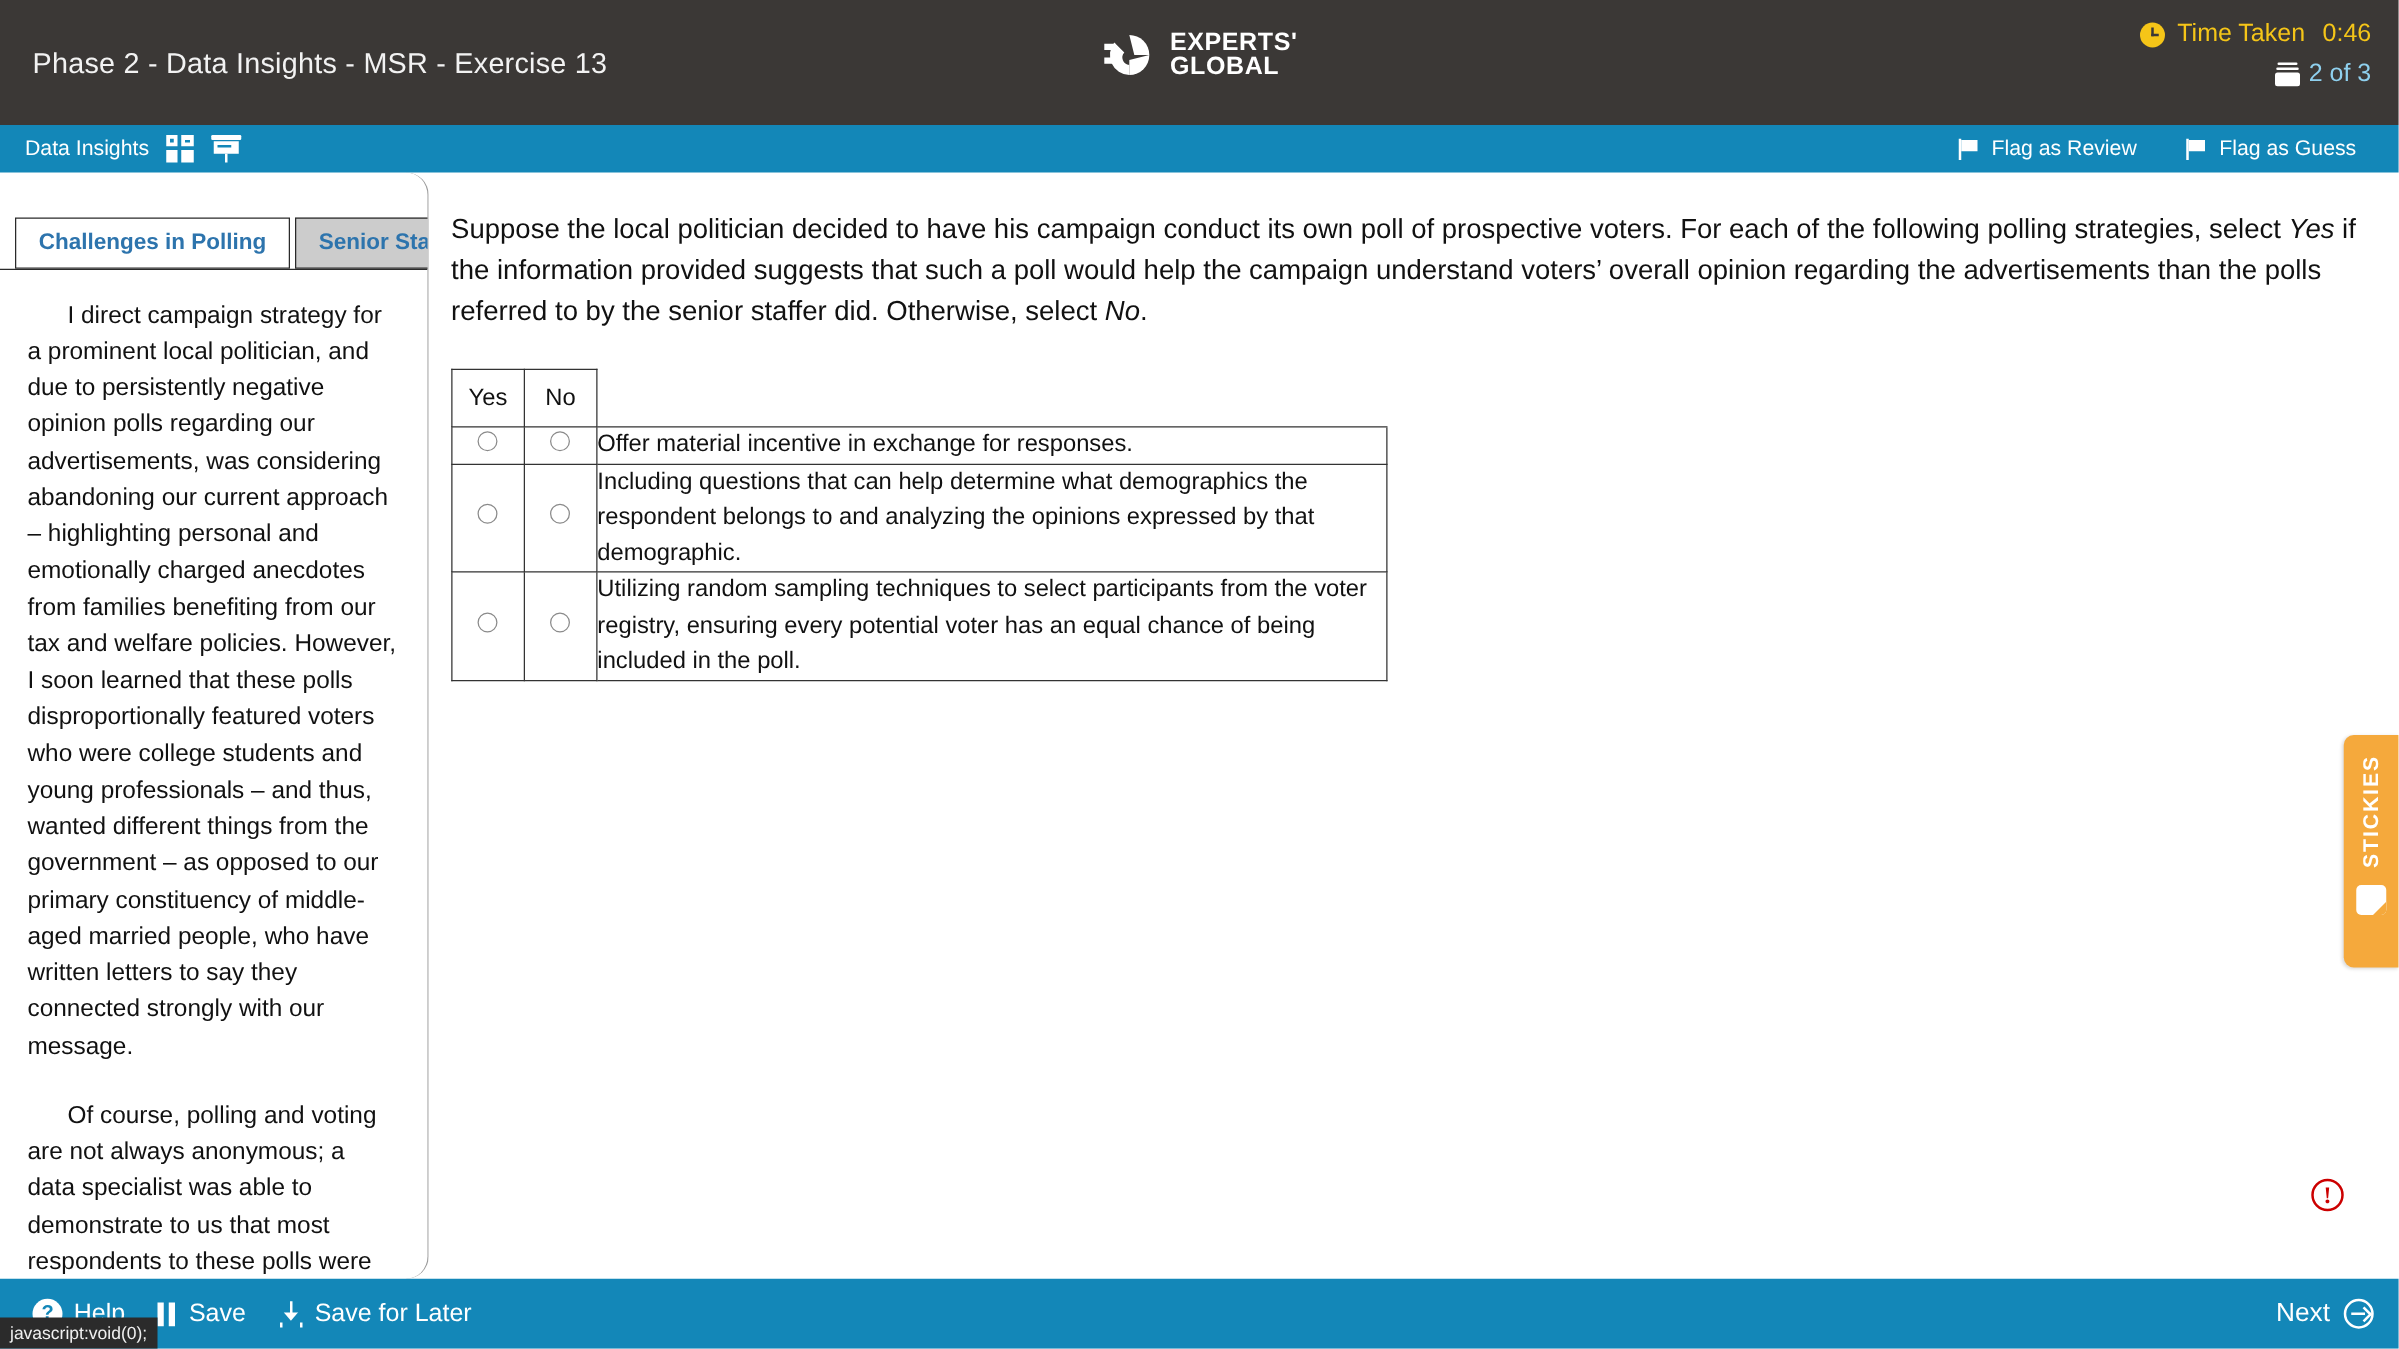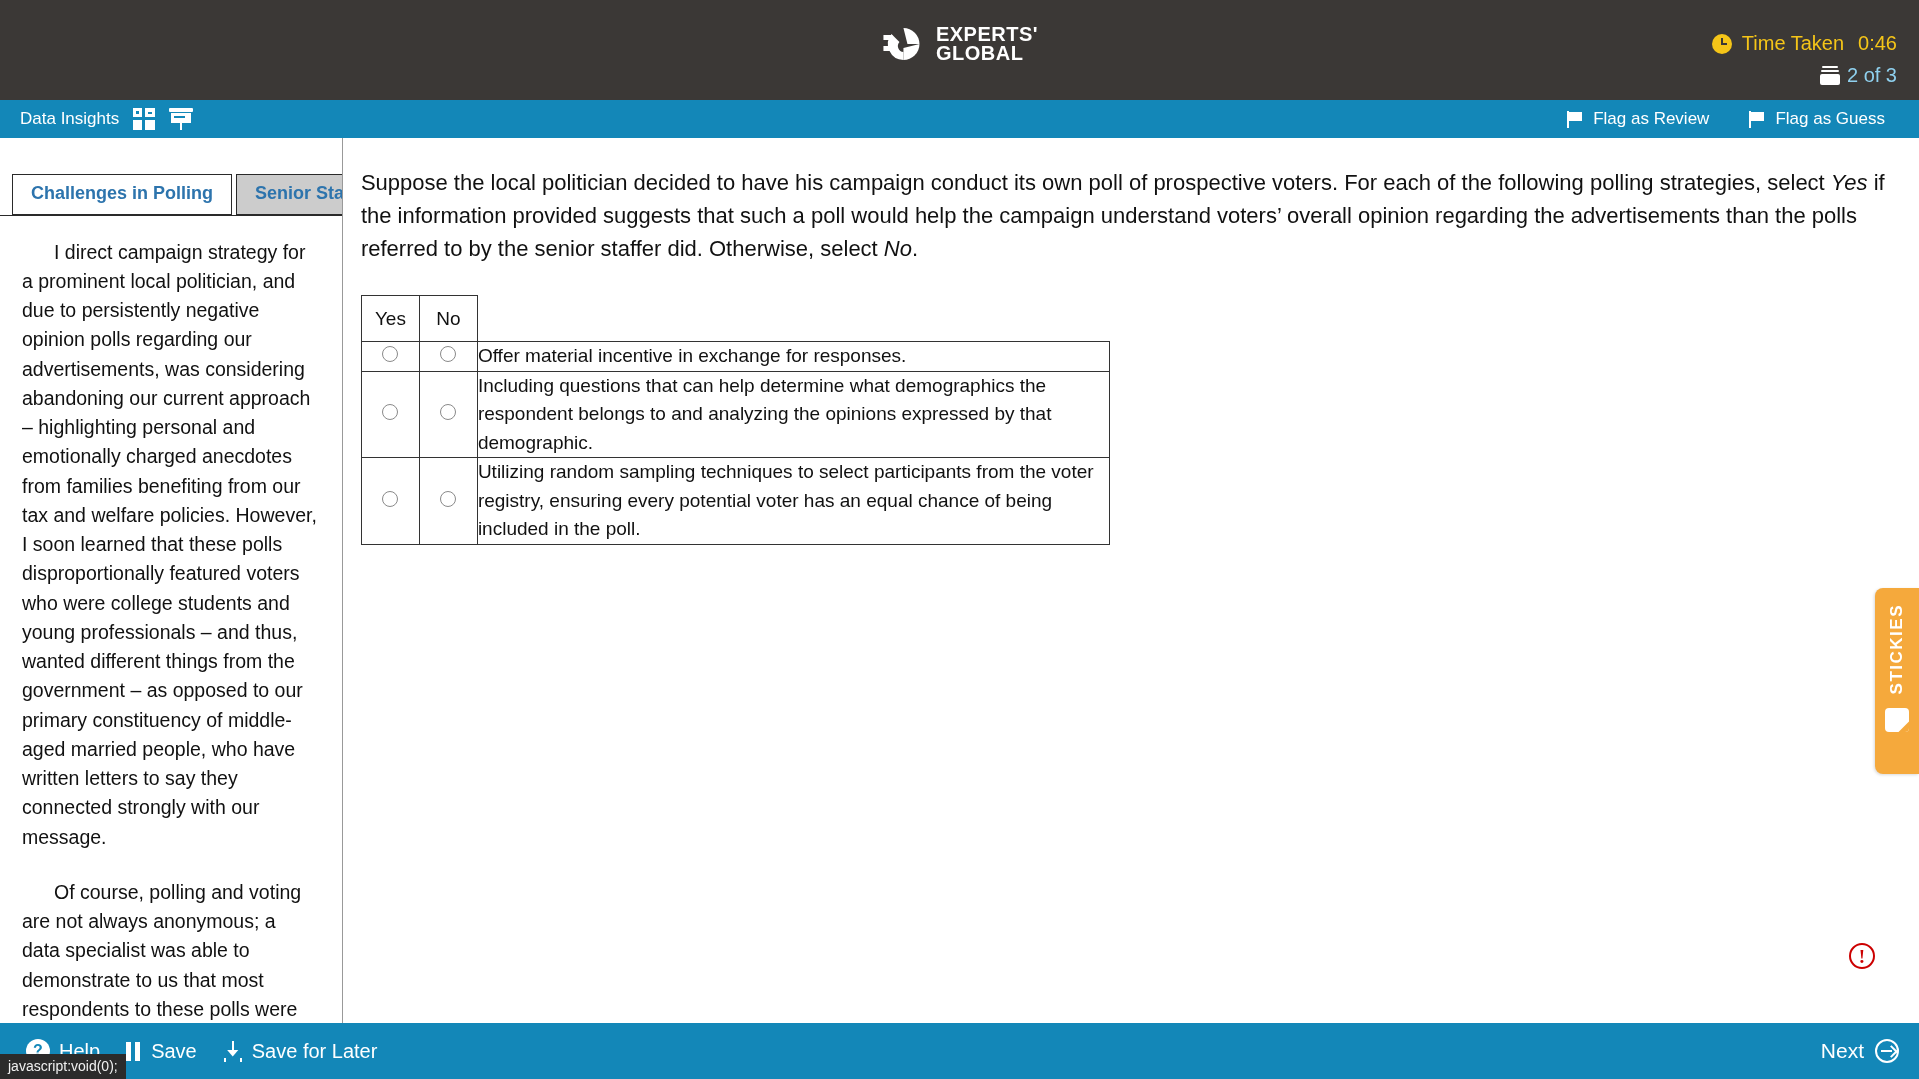--- a/index.html
+++ b/index.html
@@ -47,21 +47,21 @@
     display: flex; flex-direction: column;
     line-height: 0.95;
     font-weight: bold;
     letter-spacing: .5px;
   }
   .logo-text .l1 { font-size: 20px; color:#ffffff; }
   .logo-text .l2 { font-size: 20px; color:#ffffff; }
 
   .timer-wrap {
     position: absolute;
-    right: 22px; top: 32px;
+    right: 22px; top: 16px;
     text-align: right;
     font-size: 20px;
   }
   .timer-row {
     display: flex; align-items: center; justify-content: flex-end;
     gap: 10px;
     color: #f5c518;
     white-space: nowrap;
   }
   .clock-icon {
@@ -131,20 +131,21 @@
     display: flex;
     position: relative;
     min-height: 0;
   }
   .pane-left {
     width: 790px;
     border-right: 1px solid #999;
     padding: 0;
     position: relative;
     overflow: hidden;
+    border-radius: 18px;
   }
   .pane-right {
     flex: 1 1 auto;
     position: relative;
     overflow: hidden;
   }
 
   
   .tabs {
     display: flex; align-items: flex-end;
@@ -328,20 +329,21 @@
     white-space: nowrap;
     z-index: 40;
   }
 </style>
 </head>
 <body>
 
 <div class="app">
 
   <div class="topbar">
+    <div class="top-title">Phase 2 - Data Insights - MSR - Exercise 13</div>
 
     <div class="logo">
       <div class="logo-mark">
         <svg width="44" height="44" viewBox="0 0 44 44" aria-hidden="true">
           <path d="M22 6 A16 16 0 0 1 38 22 L26 22 Z" fill="#ffffff"></path>
           <path d="M38 22 A16 16 0 0 1 22 38 L22 26 Z" fill="#ffffff"></path>
           <path d="M22 38 A16 16 0 0 1 10 12 L18 20 A6 6 0 0 0 22 30 Z" fill="#ffffff"></path>
           <rect x="2" y="13" width="9" height="5" fill="#ffffff"></rect>
           <rect x="2" y="24" width="9" height="5" fill="#ffffff"></rect>
         </svg>

